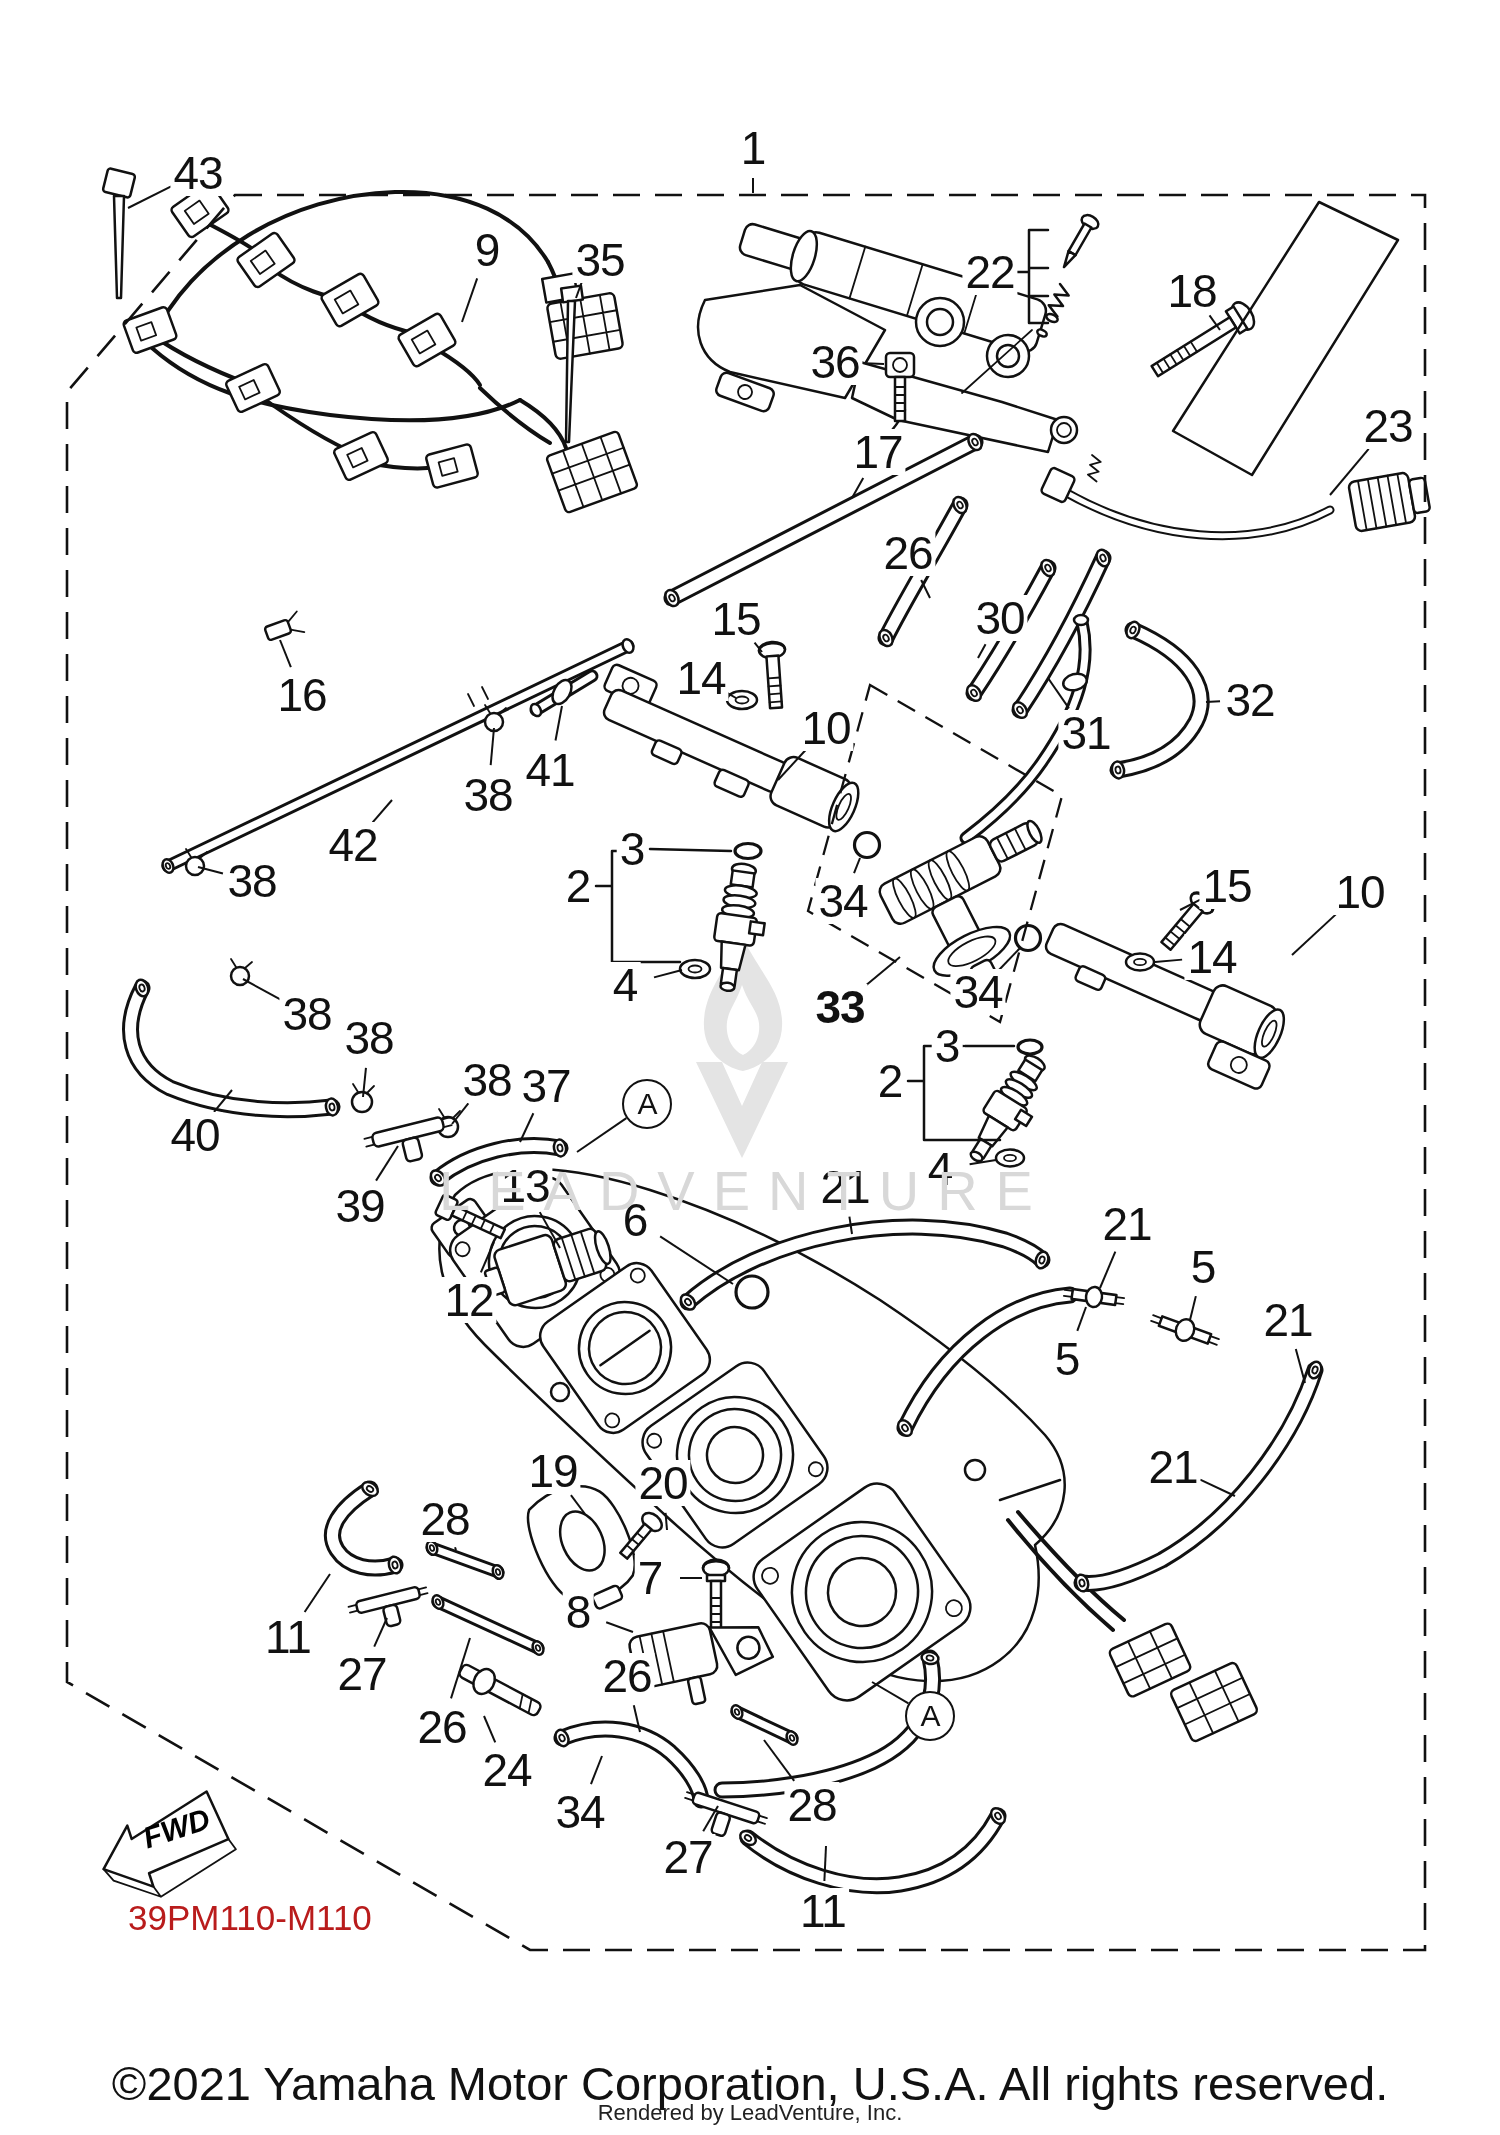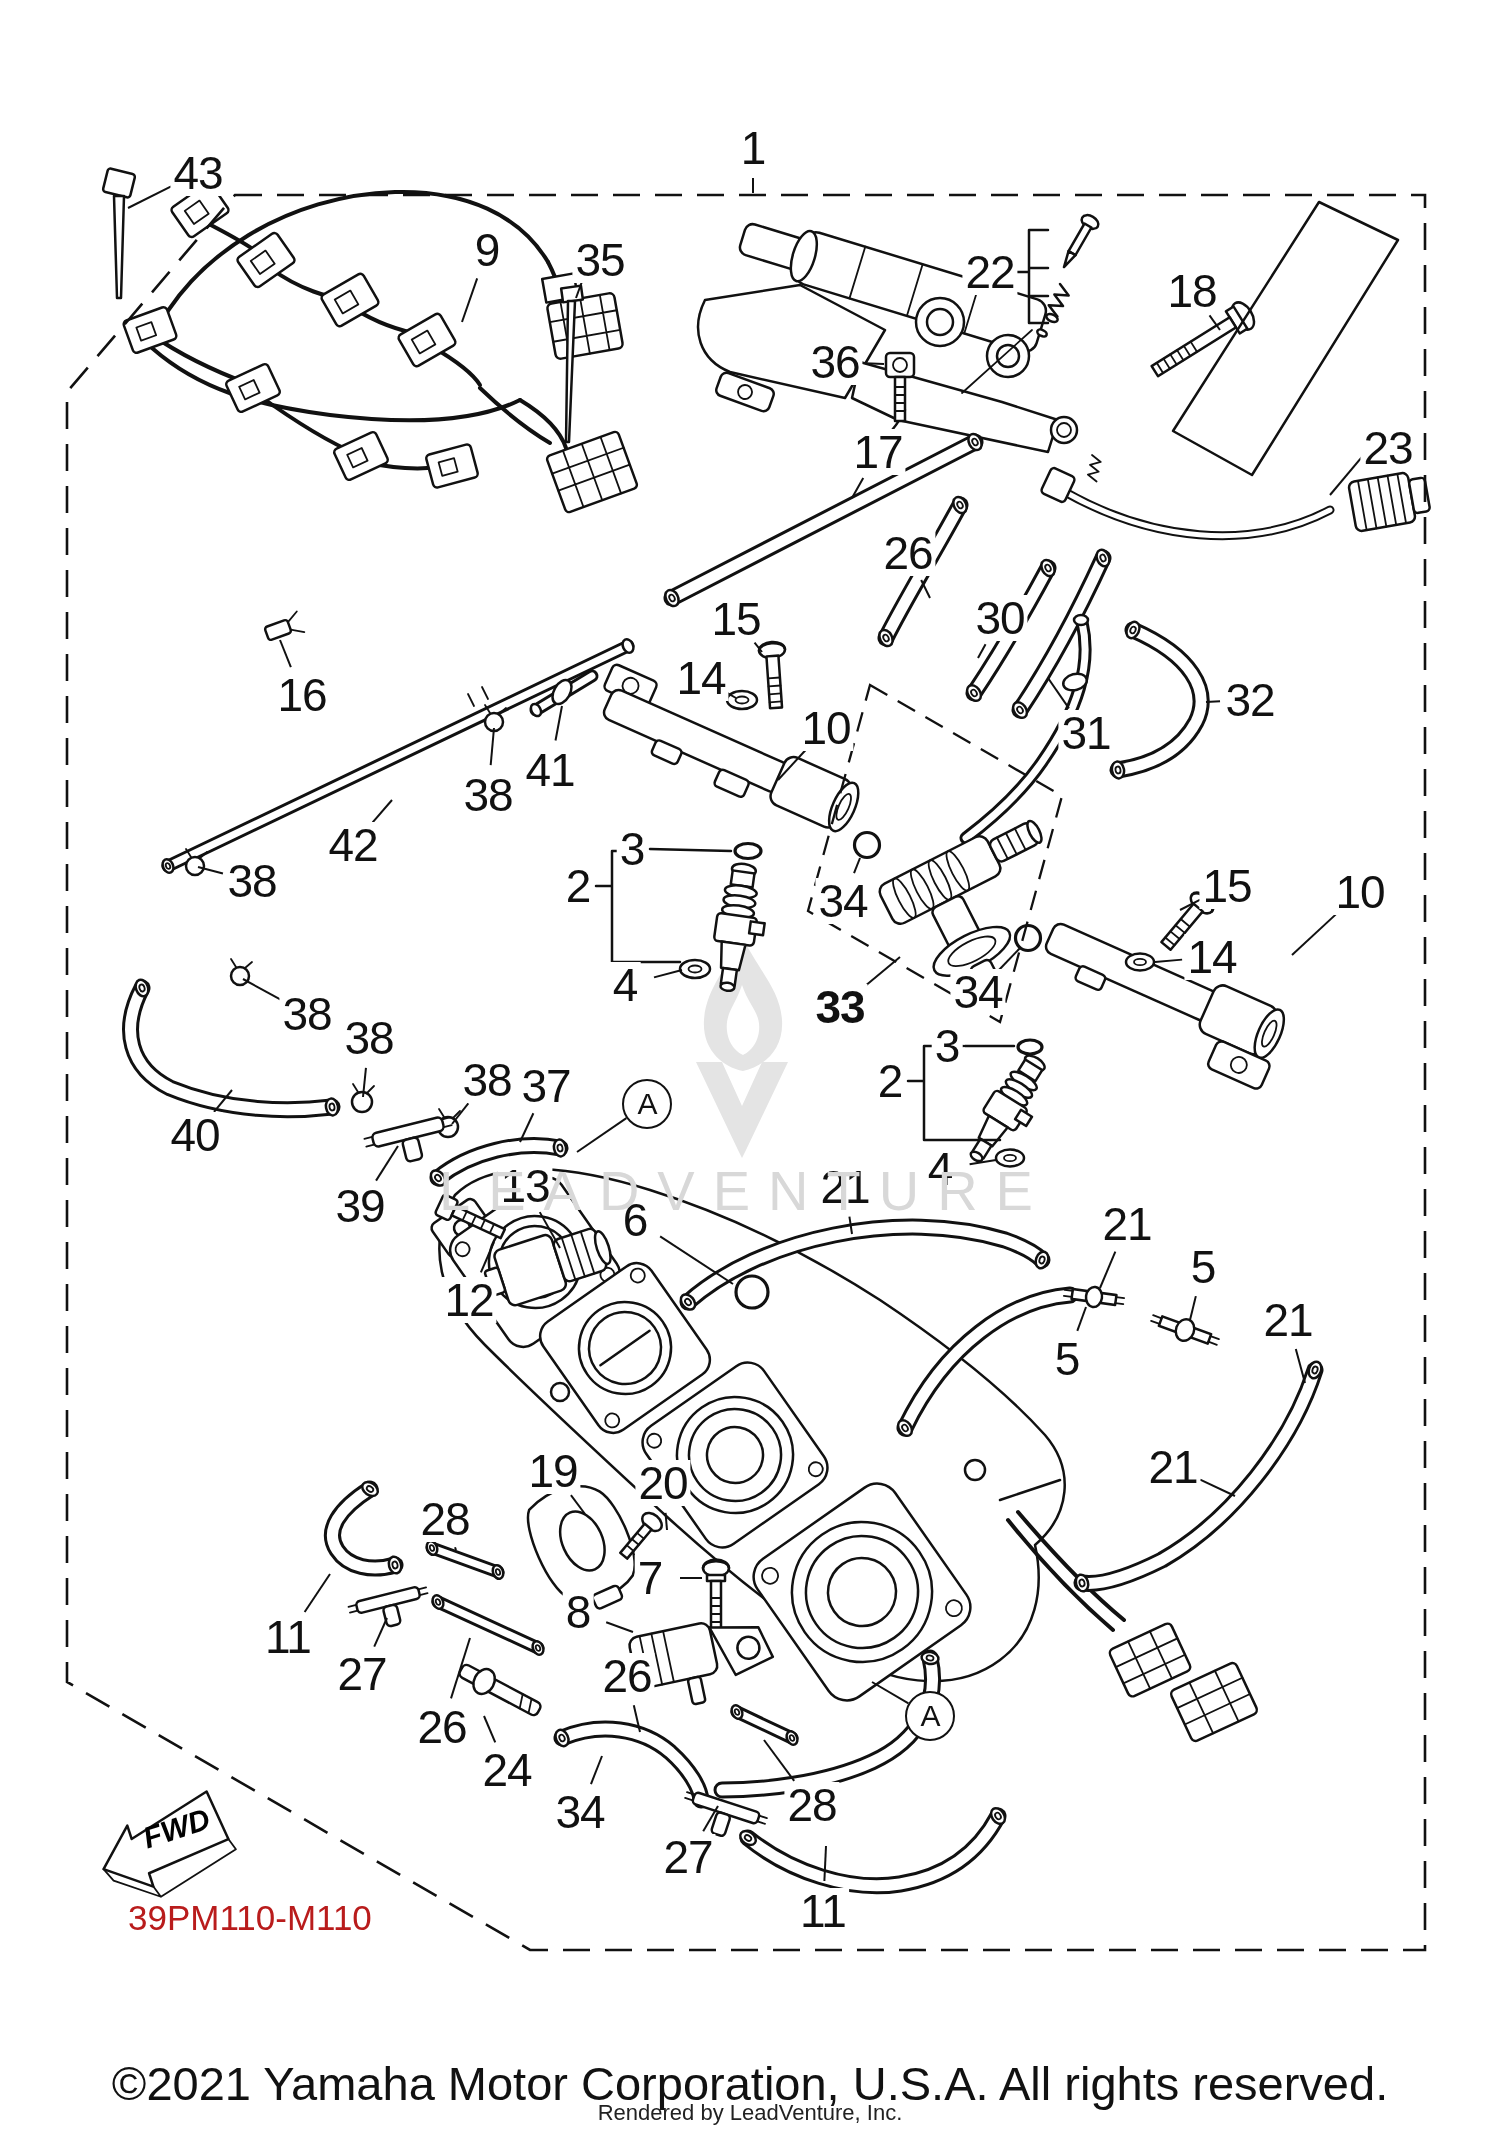--- a/index.html
+++ b/index.html
@@ -737,21 +737,21 @@
 
 <div id="callout-layer">
       <span class="callout" style="left: 198px; top: 173px;">43</span>
       <span class="callout" style="left: 753px; top: 148px;">1</span>
       <span class="callout" style="left: 487px; top: 250px;">9</span>
       <span class="callout" style="left: 600px; top: 232px; margin-top: 28px;">35</span>
       <span class="callout" style="left: 990px; top: 272px;">22</span>
       <span class="callout" style="left: 1192px; top: 291px;">18</span>
       <span class="callout" style="left: 835px; top: 362px;">36</span>
       <span class="callout" style="left: 878px; top: 452px;">17</span>
-      <span class="callout" style="left: 1388px; top: 426px; margin-top: 22px;">23</span>
+      <span class="callout" style="left: 1388px; top: 426px;">23</span>
       <span class="callout" style="left: 908px; top: 553px;">26</span>
       <span class="callout" style="left: 1000px; top: 618px;">30</span>
       <span class="callout" style="left: 1086px; top: 733px;">31</span>
       <span class="callout" style="left: 1250px; top: 700px;">32</span>
       <span class="callout" style="left: 736px; top: 619px;">15</span>
       <span class="callout" style="left: 701px; top: 678px;">14</span>
       <span class="callout" style="left: 826px; top: 728px;">10</span>
       <span class="callout" style="left: 302px; top: 695px;">16</span>
       <span class="callout" style="left: 488px; top: 795px;">38</span>
       <span class="callout" style="left: 550px; top: 770px;">41</span>

